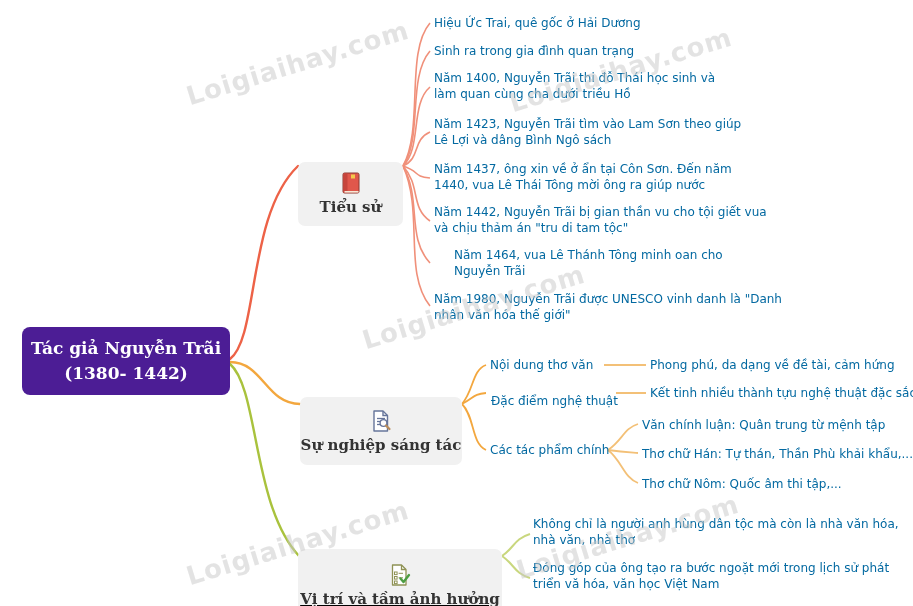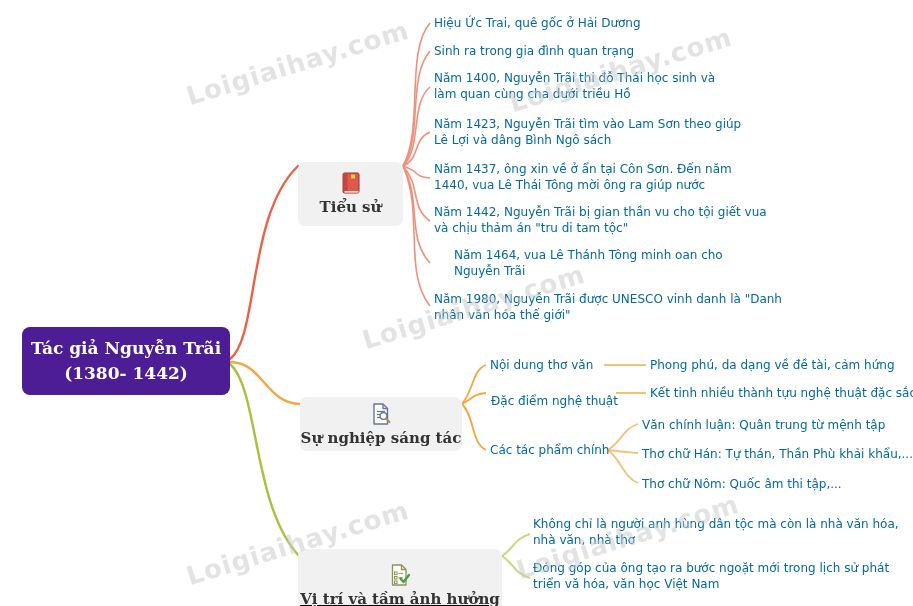--- a/index.html
+++ b/index.html
@@ -86,21 +86,21 @@
   <div class="node" style="left:298px;top:133px;width:105px;height:64px;">
     <svg class="icon" width="22" height="23" viewBox="0 0 22 23">
       <rect x="3" y="1" width="16" height="20" rx="1.5" fill="#e0574b" stroke="#8d3a32" stroke-width="1"></rect>
       <rect x="3.5" y="1.5" width="4" height="19" fill="#c7453c"></rect>
       <rect x="11" y="2.5" width="4" height="4" fill="#f2c94c"></rect>
       <rect x="4.5" y="19" width="14" height="1.6" fill="#f5e9d7"></rect>
     </svg>
     <div class="node-label">Tiểu sử</div>
   </div>
 
-  <div class="node" style="left:300px;top:368px;width:162px;height:54px;">
+  <div class="node" style="left:300px;top:368px;width:162px;height:68px;">
     <svg class="icon" width="24" height="24" viewBox="0 0 24 24">
       <path d="M5 2 h9 l4.5 4.5 V22 H5 z" fill="#ffffff" stroke="#66759a" stroke-width="1.4" stroke-linejoin="round"></path>
       <path d="M14 2 v4.5 h4.5" fill="none" stroke="#66759a" stroke-width="1.4"></path>
       <line x1="8" y1="9.5" x2="16" y2="9.5" stroke="#66759a" stroke-width="1.3"></line>
       <line x1="8" y1="12.5" x2="12" y2="12.5" stroke="#66759a" stroke-width="1.3"></line>
       <line x1="8" y1="15.5" x2="11" y2="15.5" stroke="#66759a" stroke-width="1.3"></line>
       <circle cx="14.5" cy="14" r="3.4" fill="rgba(255,255,255,.75)" stroke="#66759a" stroke-width="1.4"></circle>
       <line x1="17" y1="16.5" x2="20.5" y2="20" stroke="#b98c5a" stroke-width="2.2" stroke-linecap="round"></line>
     </svg>
     <div class="node-label">Sự nghiệp sáng tác</div>

